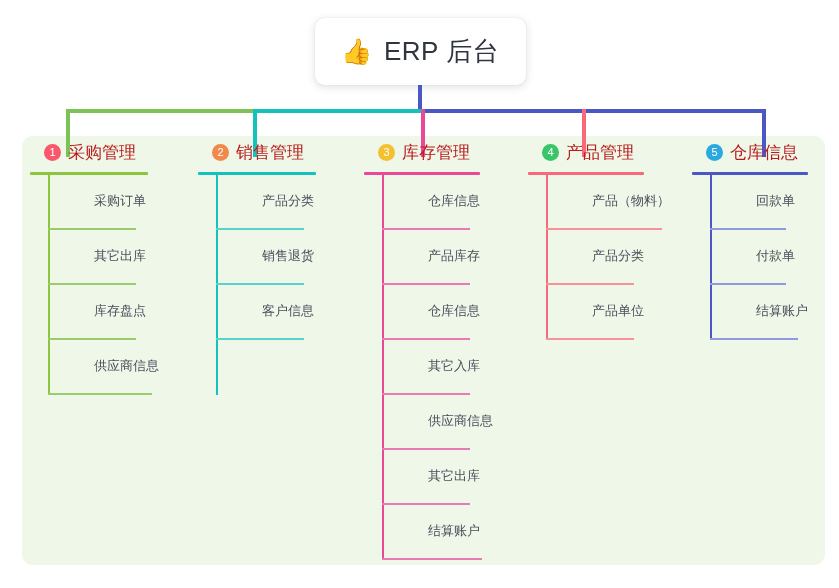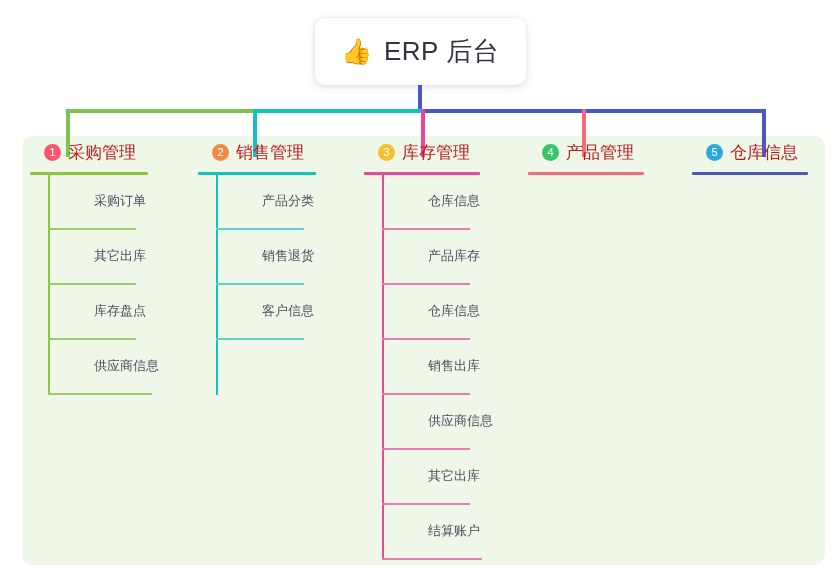--- a/index.html
+++ b/index.html
@@ -196,21 +196,21 @@
           </div>
           <div class="leaf">
             <span class="leaf-label">产品库存</span>
             <div class="leaf-rule" style="width: 88px; background: rgb(232, 123, 180);"></div>
           </div>
           <div class="leaf">
             <span class="leaf-label">仓库信息</span>
             <div class="leaf-rule" style="width: 88px; background: rgb(232, 123, 180);"></div>
           </div>
           <div class="leaf">
-            <span class="leaf-label">销售出库</span>
+            <span class="leaf-label">其它入库</span>
             <div class="leaf-rule" style="width: 88px; background: rgb(232, 123, 180);"></div>
           </div>
           <div class="leaf">
             <span class="leaf-label">供应商信息</span>
             <div class="leaf-rule" style="width: 88px; background: rgb(232, 123, 180);"></div>
           </div>
           <div class="leaf">
             <span class="leaf-label">其它出库</span>
             <div class="leaf-rule" style="width: 88px; background: rgb(232, 123, 180);"></div>
           </div>
@@ -219,23 +219,53 @@
             <div class="leaf-rule" style="width: 100px; background: rgb(232, 123, 180);"></div>
           </div>
         </div>
       </div>
       <div class="branch" style="left: 528px;">
         <div class="branch-head">
           <span class="badge" style="background: rgb(58, 197, 105);">4</span>
           <span class="branch-title">产品管理</span>
         </div>
         <div class="head-rule" style="width: 116px; background: rgb(248, 105, 122);"></div>
+        <div class="leaves">
+          <div class="spine" style="background: rgb(248, 105, 122); top: 0px; height: 165px;"></div>
+          <div class="leaf">
+            <span class="leaf-label">产品（物料）</span>
+            <div class="leaf-rule" style="width: 116px; background: rgb(247, 146, 155);"></div>
+          </div>
+          <div class="leaf">
+            <span class="leaf-label">产品分类</span>
+            <div class="leaf-rule" style="width: 88px; background: rgb(247, 146, 155);"></div>
+          </div>
+          <div class="leaf">
+            <span class="leaf-label">产品单位</span>
+            <div class="leaf-rule" style="width: 88px; background: rgb(247, 146, 155);"></div>
+          </div>
+        </div>
       </div>
       <div class="branch" style="left: 692px;">
         <div class="branch-head">
           <span class="badge" style="background: rgb(42, 169, 224);">5</span>
           <span class="branch-title">仓库信息</span>
         </div>
         <div class="head-rule" style="width: 116px; background: rgb(74, 87, 196);"></div>
+        <div class="leaves">
+          <div class="spine" style="background: rgb(74, 87, 196); top: 0px; height: 165px;"></div>
+          <div class="leaf">
+            <span class="leaf-label">回款单</span>
+            <div class="leaf-rule" style="width: 76px; background: rgb(143, 154, 224);"></div>
+          </div>
+          <div class="leaf">
+            <span class="leaf-label">付款单</span>
+            <div class="leaf-rule" style="width: 76px; background: rgb(143, 154, 224);"></div>
+          </div>
+          <div class="leaf">
+            <span class="leaf-label">结算账户</span>
+            <div class="leaf-rule" style="width: 88px; background: rgb(143, 154, 224);"></div>
+          </div>
+        </div>
       </div>
     </div>
 
 </div>
 
 </body></html>

